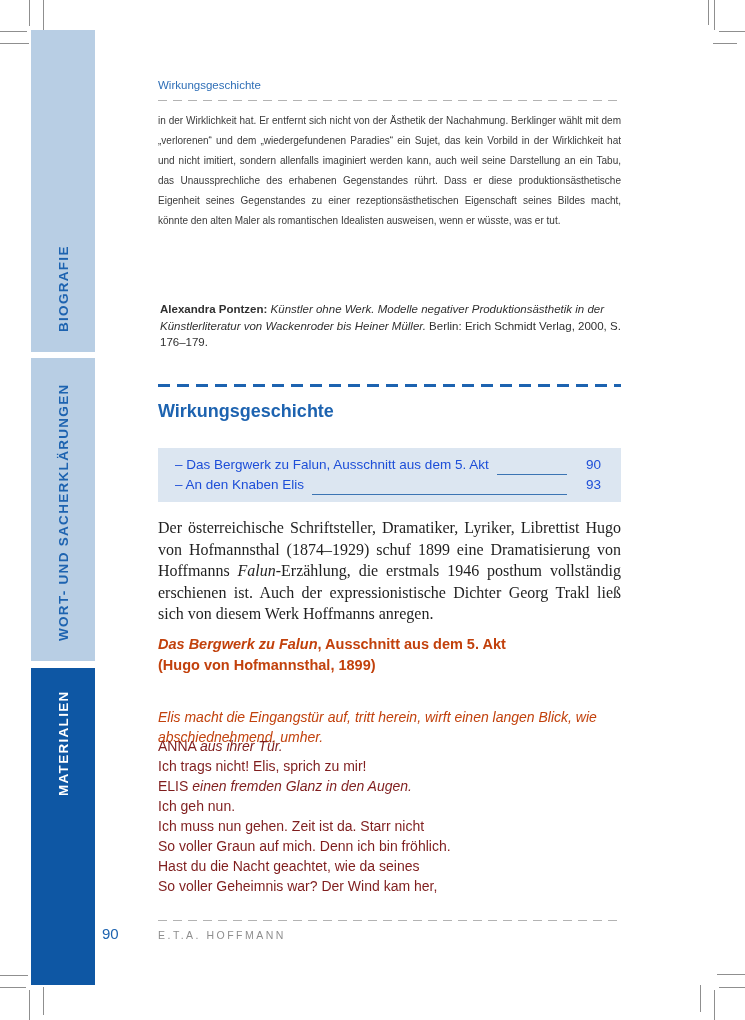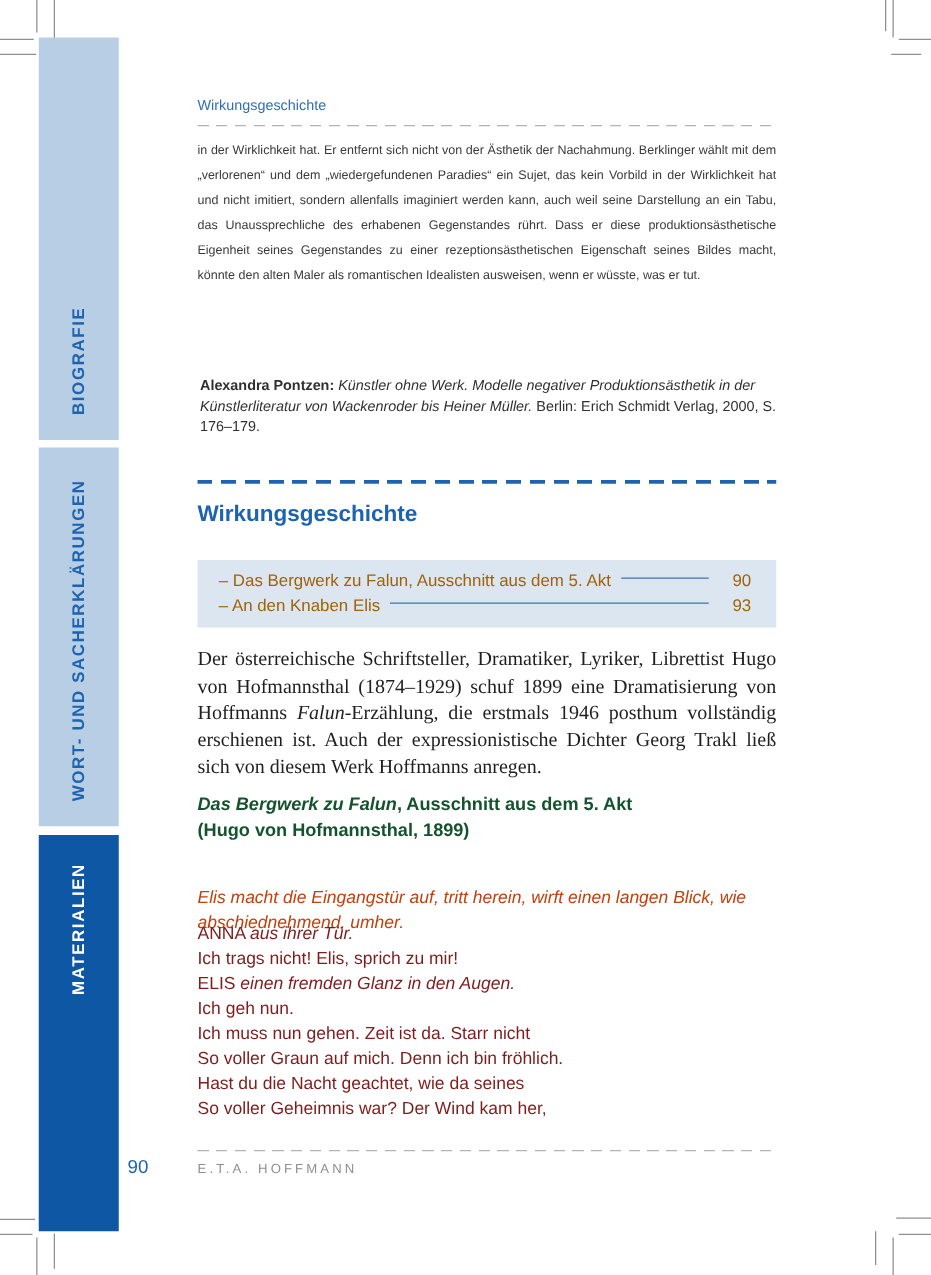--- a/index.html
+++ b/index.html
@@ -48,32 +48,32 @@
   .citation .ital { font-style:italic; }
 
   .blue-dash {
     top:384px; height:3px;
     background:repeating-linear-gradient(90deg,#1d63b0 0 12px, transparent 12px 19px);
   }
 
   .section-heading { top:401px; font-size:18px; font-weight:700; color:#1d63b0; margin:0; }
 
   .toc-box { top:448px; box-sizing:border-box; background:#dce6f1; padding:7px 20px 7px 17px; }
-  .toc-row { display:flex; align-items:flex-start; font-size:13.5px; line-height:20px; color:#a16207; cursor:pointer; }
+  .toc-row { display:flex; align-items:flex-end; font-size:13.5px; line-height:20px; color:#1d4ed8; cursor:pointer; }
   .toc-label { white-space:nowrap; }
   .toc-leader { flex:1; height:1px; background:#3b74b3; margin:7px 10px 0 8px; }
   .toc-page { min-width:24px; text-align:right; }
 
   .intro {
     top:517px; font-family:"Liberation Serif", serif; font-size:16px;
     line-height:21.5px; color:#1f1f1f; text-align:justify; margin:0;
   }
   .ital { font-style:italic; }
 
-  .excerpt-heading { top:634px; font-size:14.5px; font-weight:700; color:#14532d; line-height:21px; margin:0; }
+  .excerpt-heading { top:634px; font-size:14.5px; font-weight:700; color:#c2410c; line-height:21px; margin:0; }
   .stage { top:707px; font-size:14px; line-height:20px; font-style:italic; color:#c2410c; margin:0; }
 
   .dialogue { top:736px; font-size:14px; line-height:20px; color:#7f1d1d; }
   .dialogue .dir { font-style:italic; }
 
   .page-number { position:absolute; left:102px; top:925px; font-size:15px; color:#1d63b0; }
   .brand { top:929px; text-align:left; font-size:10.5px; letter-spacing:2.5px; color:#8e8e8e; }
 </style>
 </head>
 <body>

